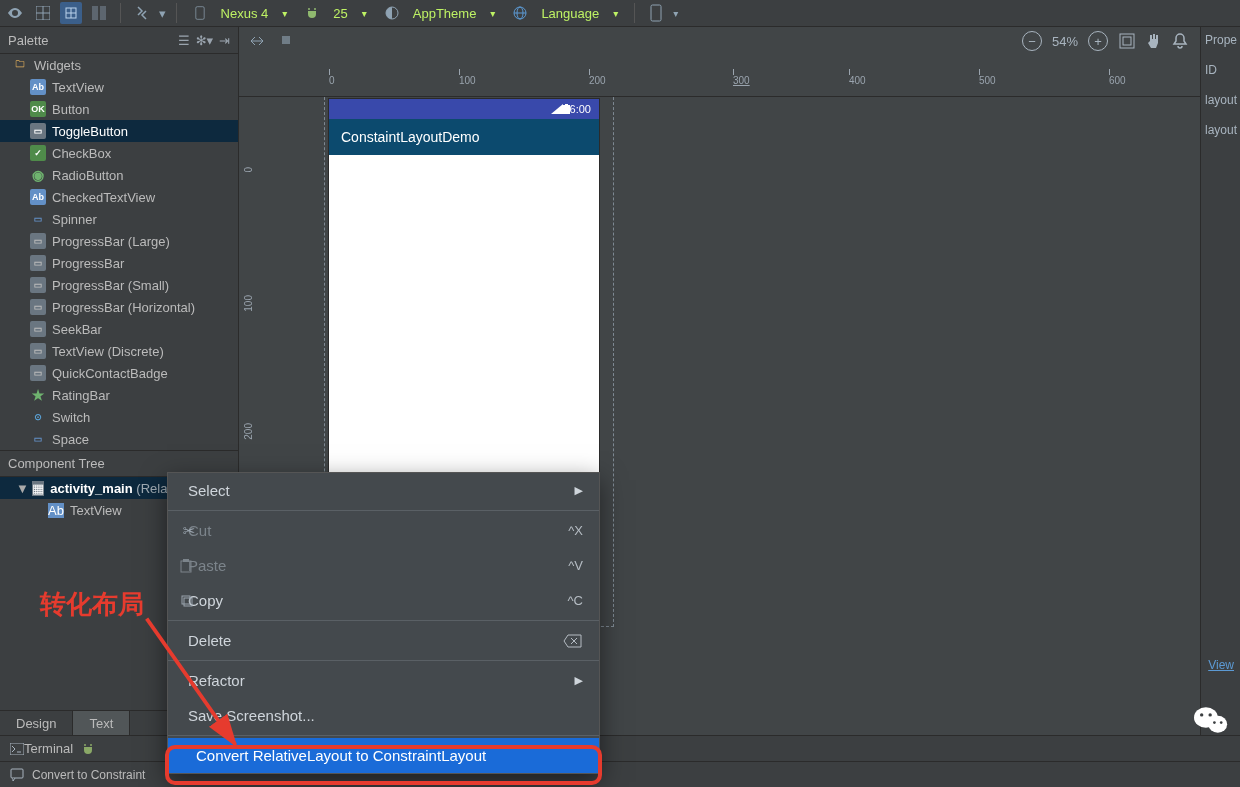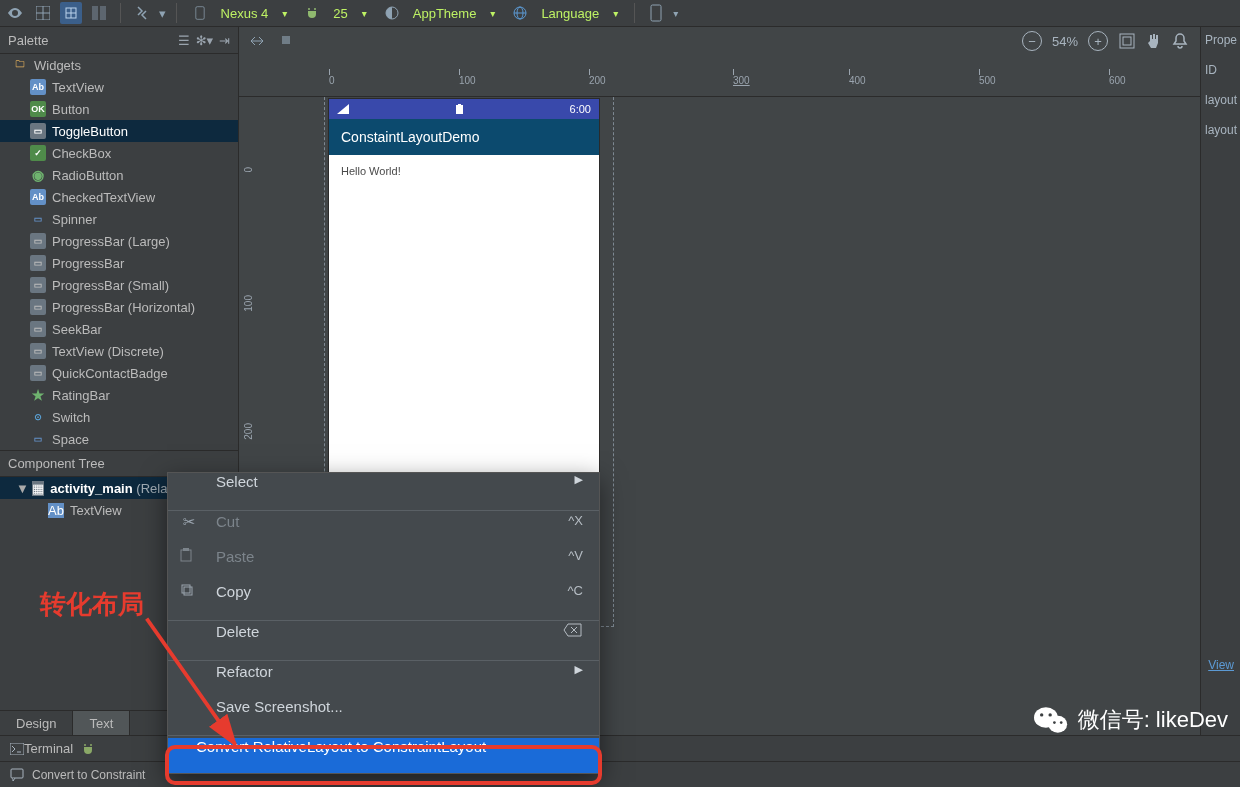--- a/index.html
+++ b/index.html
@@ -45,32 +45,32 @@
 .canvas-zoom { position: absolute; top: 4px; right: 12px; display: flex; align-items: center; gap: 10px; color: #a8b4bf; }
 .canvas-zoom .circ { width: 20px; height: 20px; border: 1.5px solid #a8b4bf; border-radius: 50%; display: flex; align-items: center; justify-content: center; font-size: 13px; line-height: 1; }
 .ruler-h { position: absolute; left: 30px; right: 0; bottom: 0; height: 30px; background: #414547; display: flex; align-items: flex-start; }
 .ruler-h .tick-block { position: absolute; bottom: 10px; font-size: 10px; color: #9aa4ae; }
 .ruler-h .tick-block::before { content: ""; position: absolute; left: 0; top: -6px; width: 1px; height: 6px; background: #9aa4ae; }
 .canvas-body { flex: 1; position: relative; background: #414547; overflow: hidden; }
 .ruler-v { position: absolute; left: 0; top: 0; width: 30px; height: 100%; background: #414547; }
 .ruler-v .vtick { position: absolute; left: 4px; font-size: 10px; color: #9aa4ae; writing-mode: vertical-rl; transform: rotate(180deg); }
 .device-outline { position: absolute; border: 1px dashed #7d8892; }
 .device-screen { position: absolute; background: #ffffff; box-shadow: 0 0 0 1px #2b2b2b; }
-.statusbar { height: 20px; background: #3949ab; color: #fff; font-size: 11px; display: flex; align-items: center; justify-content: space-between; padding: 0 8px; }
+.statusbar { height: 20px; background: #3949ab; color: #fff; font-size: 11px; display: flex; align-items: center; justify-content: flex-end; padding: 0 8px; }
 .appbar { height: 36px; background: #0c4a6e; color: #fff; display: flex; align-items: center; padding: 0 12px; font-size: 14px; font-weight: 500; }
 .appbody { padding: 10px 12px; color: #4a4a4a; font-size: 11px; }
 
 
 .right-col { width: 40px; background: #3c3f41; border-left: 1px solid #2b2b2b; padding: 6px 4px; font-size: 12px; }
 .right-col div { margin-bottom: 16px; color: #a8b4bf; }
 .right-col .linklike { color: #5c9ad4; text-decoration: underline; position: absolute; bottom: 115px; right: 6px; }
 
 
 .ctx-menu { position: absolute; left: 167px; top: 472px; width: 433px; background: #44494d; border: 1px solid #555; box-shadow: 0 8px 24px rgba(0,0,0,0.5); z-index: 50; font-size: 15px; }
-.ctx-item { height: 35px; display: flex; align-items: flex-start; padding: 0 16px 0 48px; color: #cfd5db; position: relative; justify-content: space-between; }
+.ctx-item { height: 35px; display: flex; align-items: center; padding: 0 16px 0 20px; color: #cfd5db; position: relative; justify-content: space-between; }
 .ctx-item.disabled { color: #7c848b; }
 .ctx-item.highlight { background: #1a6bd8; color: #fff; padding-left: 28px; font-weight: 500; }
 .ctx-item .micon { position: absolute; left: 12px; width: 18px; text-align: center; color: #9aa4ae; }
 .ctx-item .right-ind { color: #b5bcc3; font-size: 13px; }
 .ctx-item .arrow { font-size: 11px; color: #cfd5db; }
 .ctx-sep { height: 1px; background: #5a6065; margin: 2px 0; }
 .ctx-border-callout { position: absolute; left: 165px; top: 745px; width: 437px; height: 40px; border: 4px solid #e63b2e; border-radius: 10px; z-index: 60; pointer-events: none; }
 
 
 .statusrow { height: 26px; background: #3c3f41; border-top: 1px solid #2b2b2b; display: flex; align-items: center; padding: 0 10px; gap: 0; color: #bbbbbb; }
@@ -338,23 +338,20 @@
               </svg>
             <svg width="7" height="10" viewBox="0 0 7 10">
                 <rect x="0" y="1" width="7" height="9" fill="#fff"></rect>
                 <rect x="2" y="0" width="3" height="1" fill="#fff"></rect>
               </svg>
             <span>6:00</span>
           </div>
           <div class="appbar">
             <span>ConstaintLayoutDemo</span>
           </div>
-          <div class="appbody">
-            <span>Hello World!</span>
-          </div>
         </div>
       </div>
     </div>
 
     <div class="right-col">
       <div>Prope</div>
       <div>ID</div>
       <div>layout</div>
       <div>layout</div>
       <span class="linklike">View</span>
@@ -457,14 +454,13 @@
 
 <div class="watermark">
   <svg class="wxicon" viewBox="0 0 40 34">
     <ellipse cx="14" cy="14" rx="14" ry="12" fill="#fff"></ellipse>
     <ellipse cx="28" cy="22" rx="11" ry="10" fill="#fff"></ellipse>
     <circle cx="9" cy="11" r="2" fill="#3c3f41"></circle>
       <circle cx="19" cy="11" r="2" fill="#3c3f41"></circle>
     <circle cx="24" cy="20" r="1.6" fill="#3c3f41"></circle>
       <circle cx="32" cy="20" r="1.6" fill="#3c3f41"></circle>
   </svg>
-  <span>微信号: likeDev</span>
 </div>
 
 </body></html>

